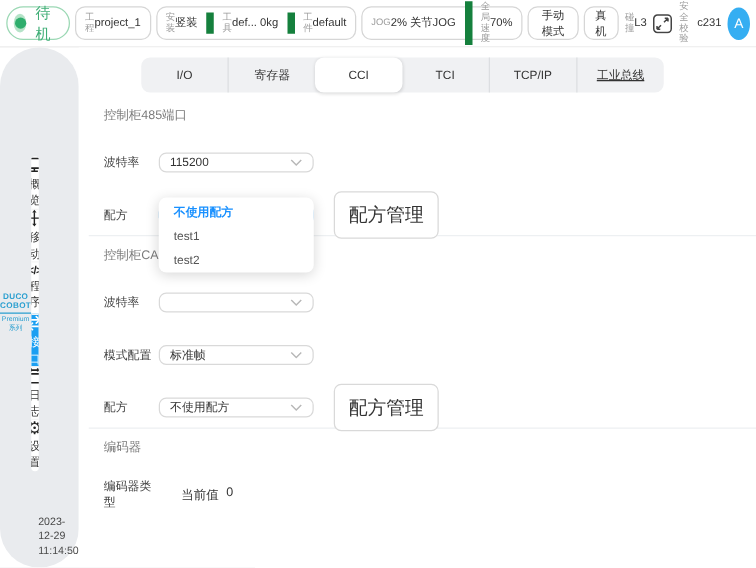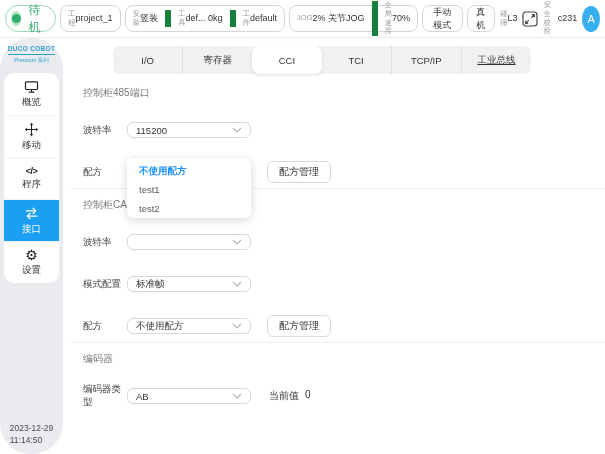--- a/index.html
+++ b/index.html
@@ -20,21 +20,21 @@
   .mini-value { font-size:9px; color:#333; white-space:nowrap; }
   .group-pill .stack + .stack { border-left:6px solid #15803d; }
   .text-pill { font-size:9px; color:#333; padding:0 7px; cursor:pointer; }
   .bare-stack { display:flex; flex-direction:row; align-items:center; line-height:1.15; padding:0 1px; }
   .expand-box { width:17px; height:17px; display:flex; align-items:center; justify-content:center; }
   .avatar { width:26px; height:26px; border-radius:50%; background:#35aef2; color:#fff; font-size:11px;
             display:flex; align-items:center; justify-content:center; margin-left:auto; }
 
   
   .sidebar { position:absolute; top:38px; left:0; bottom:0; width:63px; background:#e9ebee;
-             display:flex; flex-direction:column; align-items:center;border-radius:31px; }
+             display:flex; flex-direction:row; align-items:center;border-radius:31px; }
   .logo { margin-top:7px; text-align:center; }
   .logo-title { font-size:6.5px; font-weight:bold; color:#2a9fd0; letter-spacing:.3px;
                 border-bottom:1px solid #2a9fd0; padding-bottom:2px; }
   .logo-sub { font-size:5.5px; color:#2a9fd0; margin-top:2px; }
   .nav-card { width:55px; background:#fff; border-radius:10px; margin-top:9px; overflow:hidden; }
   .nav-item { height:42px; display:flex; flex-direction:column; align-items:center; justify-content:center;
               gap:2px; color:#222; cursor:pointer; }
   .nav-item + .nav-item { border-top:1px solid #f3f3f3; }
   .nav-item .nav-label { font-size:9.5px; color:#333; }
   .nav-item.selected { background:#1b9ff2; }
@@ -61,22 +61,22 @@
   .tab.underlined { text-decoration:underline; }
 
   .content { padding:12px 0 0 20px; }
   .sec-title { font-size:10px; color:#7b7b7b; line-height:13px; margin-bottom:7px; }
   .form-row { display:flex; align-items:center; height:22px; margin-bottom:5px;margin-top:20px; }
   .form-label { width:44px; font-size:9.5px; color:#3f3f3f; flex:0 0 44px; }
   .select { width:124px; height:16px; border:1px solid #d9d9d9; border-radius:6px; background:#fff;
             display:flex; align-items:center; justify-content:space-between; padding:0 8px; cursor:pointer; }
   .select .sel-value { font-size:9.5px; color:#333; white-space:nowrap; overflow:hidden; }
   .select.open { border-color:#63b4ef; }
-  .btn { margin-left:16px; height:22px; padding:0 11px; border:1px solid #d9d9d9; border-radius:6px;
-         background:#fff; font-size:10px; color:#333; cursor:pointer;text-align:right; }
+  .btn { margin-left:16px; height:38px; padding:0 11px; border:1px solid #d9d9d9; border-radius:6px;
+         background:#fff; font-size:15px; color:#333; cursor:pointer;text-align:right; }
   .divider { height:1px; background:#edf0f2; margin:5px 0 9px -12px; width:calc(100% + 12px); }
   .current-val { margin-left:18px; font-size:10px; color:#333; display:flex; gap:6px; }
 
   
   .menu { position:absolute; left:64px; top:120px; width:124px; height:60px; background:#fff;
           border-radius:6px; box-shadow:0 2px 10px rgba(0,0,0,.16); overflow:hidden; z-index:50; padding-top:3px; }
   .menu-item { height:19px; line-height:19px; padding-left:12px; font-size:9.5px; color:#555; cursor:pointer; }
   .menu-item.active { color:#1890ff; font-weight:bold; }
 
   svg { display:block; }
@@ -188,20 +188,29 @@
           <svg width="15" height="15" viewBox="0 0 16 16" fill="none" stroke-width="1.4" stroke-linecap="round" stroke-linejoin="round">
             <path d="M2.5 5.2 H12" stroke="#fff"></path>
             <path d="M9.6 2.4 L12.6 5.2 L9.6 8" stroke="#fff"></path>
             <path d="M13.5 10.8 H4" stroke="#fff"></path>
             <path d="M6.4 8 L3.4 10.8 L6.4 13.6" stroke="#fff"></path>
           </svg>
         </span>
         <span class="nav-label">接口</span>
       </div>
       <div class="nav-item">
+        <span>
+          <svg width="15" height="15" viewBox="0 0 16 16" fill="none" stroke-width="1.3">
+            <rect x="2" y="3.3" width="12" height="10.7" rx="1.3" stroke="#222"></rect>
+            <path d="M2 6.5 H14 M5.2 1.6 V4.4 M10.8 1.6 V4.4" stroke="#222"></path>
+          </svg>
+        </span>
+        <span class="nav-label">日志</span>
+      </div>
+      <div class="nav-item">
         <span class="gear-glyph">⚙</span>
         <span class="nav-label">设置</span>
       </div>
     </div>
 
 
     <div class="datetime">
       <div>2023-12-29</div>
       <div>11:14:50</div>
     </div>
@@ -287,28 +296,20 @@
         </div>
         <button class="btn">配方管理</button>
       </div>
 
       <div class="divider"></div>
 
       <div class="sec-title">编码器</div>
 
       <div class="form-row">
         <span class="form-label">编码器类型</span>
-        <div class="select">
-          <span class="sel-value">AB</span>
-          <span>
-            <svg width="10" height="6" viewBox="0 0 10 6" fill="none" stroke="#b8b8b8" stroke-width="1.2">
-                <path d="M1 1 L5 5 L9 1"></path>
-              </svg>
-          </span>
-        </div>
         <span class="current-val">
           <span>当前值</span>
           <span>0</span>
         </span>
       </div>
 
     </div>
 
     <div class="menu">
       <div class="menu-item active">不使用配方</div>

